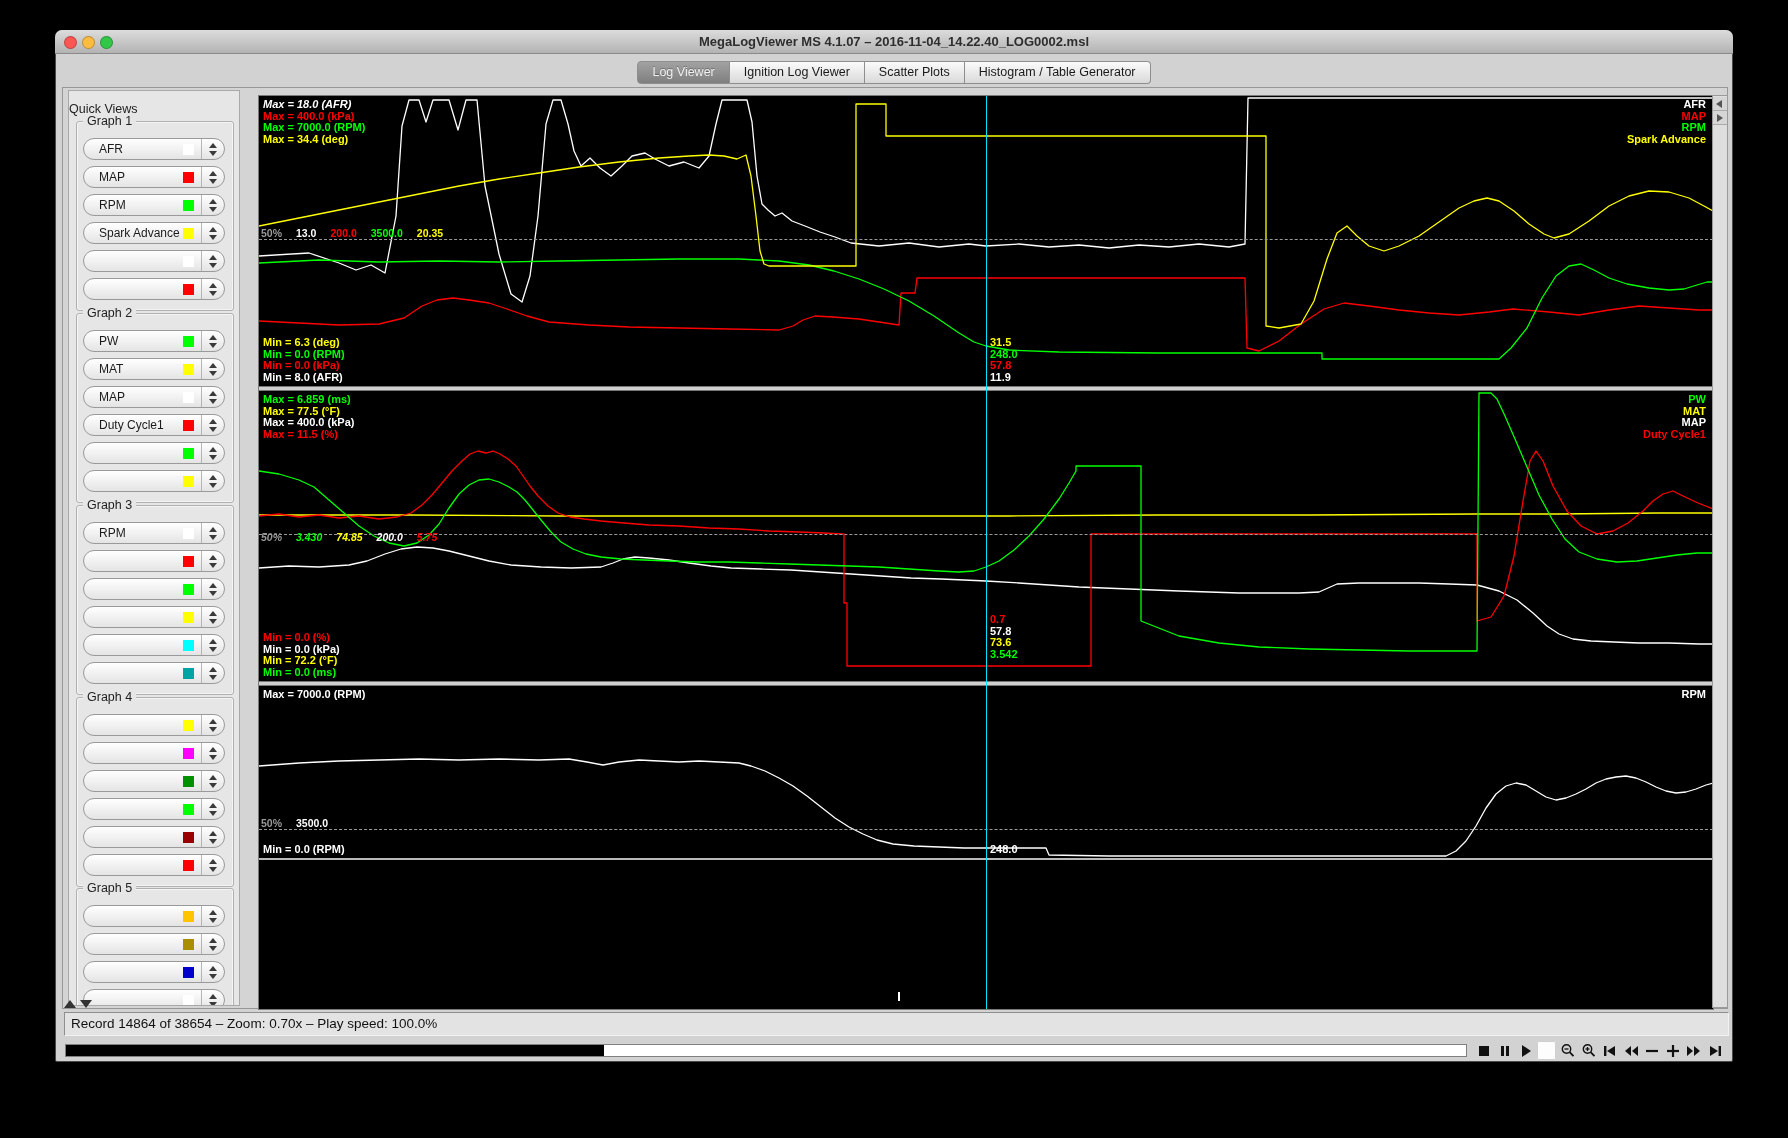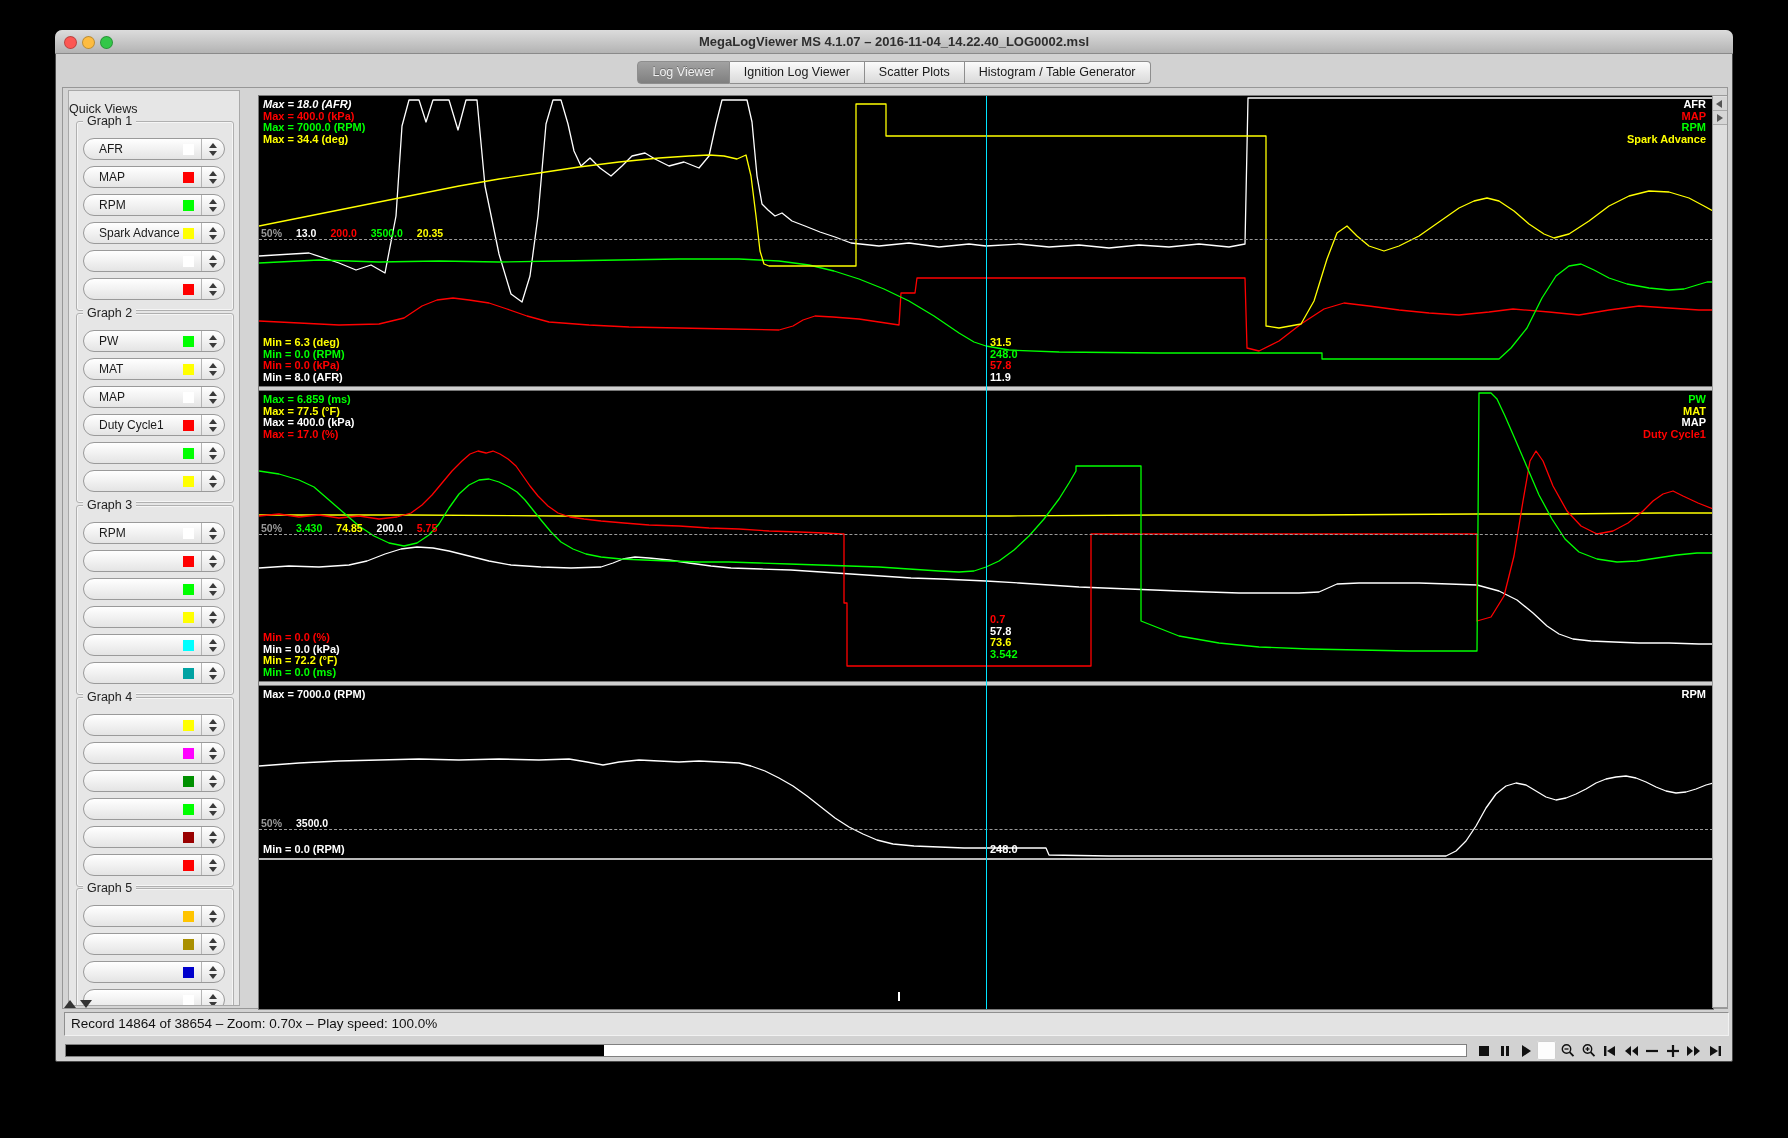--- a/index.html
+++ b/index.html
@@ -387,26 +387,26 @@
         </div>
       </div>
       <div class="panel" style="top: 295px; height: 290px;">
         <svg width="1454" height="290">
           <polyline points="0,124 150,124 300,125 450,125 600,125 750,125 900,124 1050,124 1218,123 1300,123 1400,122 1454,122" fill="none" stroke="#ffff00" stroke-width="1.3" stroke-linejoin="round"></polyline>
           <polyline points="0,177 30,175 60,176 90,174 108,170 126,163 142,158 158,156 174,157 190,160 210,165 230,170 252,174 282,176 312,177 342,176 354,172 364,168 376,166 390,167 410,169 430,172 452,175 472,177 502,178 532,179 562,181 592,183 622,185 652,187 682,188 705,189 727,190 760,192 790,194 820,196 845,197 870,198 895,199 920,200 950,201 980,202 1010,202 1040,202 1060,201 1078,193 1100,192 1130,192 1160,192 1190,193 1218,194 1240,200 1258,209 1274,222 1288,235 1300,243 1314,248 1332,250 1355,251 1380,252 1410,252 1440,253 1454,253" fill="none" stroke="#ffffff" stroke-width="1.3" stroke-linejoin="round"></polyline>
           <polyline points="0,125 20,123 40,126 60,124 80,127 100,125 120,128 138,126 152,122 163,114 173,104 183,92 193,80 203,70 211,63 219,60 227,62 234,60 241,63 249,68 257,75 264,85 271,95 279,105 289,115 299,122 311,126 325,128 342,130 365,132 390,134 420,135 450,137 480,138 510,140 540,141 565,142 583,143 585,143 585,212 588,212 588,275 700,275 800,275 832,275 832,143 900,143 1000,143 1100,143 1218,143 1218,230 1232,226 1245,205 1255,165 1264,110 1271,70 1277,60 1284,70 1294,95 1308,120 1322,135 1338,143 1354,140 1369,132 1384,120 1394,110 1404,103 1414,100 1424,105 1439,112 1454,118" fill="none" stroke="#ff0000" stroke-width="1.3" stroke-linejoin="round"></polyline>
           <polyline points="0,80 20,83 40,89 55,96 70,109 85,122 100,135 115,145 130,152 145,155 158,152 170,144 180,133 190,117 200,103 210,94 220,89 230,88 240,91 250,96 258,101 266,109 274,119 282,129 292,141 302,151 314,158 327,163 342,166 362,168 385,169 410,170 440,171 470,171 500,172 530,173 560,174 590,175 620,176 650,178 680,180 700,181 715,180 727,176 740,170 755,159 770,145 785,128 800,108 810,92 817,80 817,75 882,75 882,230 920,245 960,252 1000,256 1050,258 1100,259 1150,260 1218,260 1220,2 1232,2 1238,8 1246,25 1256,48 1268,76 1280,104 1293,128 1306,148 1320,161 1338,168 1358,171 1378,170 1398,167 1418,164 1438,162 1454,162" fill="none" stroke="#00ff00" stroke-width="1.3" stroke-linejoin="round"></polyline>
         </svg>
         <div class="midline" style="top: 143px;"></div>
-        <div class="midlabels" style="top: 131px;"><span style="color: rgb(153, 153, 153);">50%</span><span style="color: rgb(0, 255, 0);">3.430</span><span style="color: rgb(255, 255, 0);">74.85</span><span style="color: rgb(255, 255, 255);">200.0</span><span style="color: rgb(255, 0, 0);">5.75</span></div>
+        <div class="midlabels" style="top: 140px; font-style: italic;"><span style="color: rgb(153, 153, 153);">50%</span><span style="color: rgb(0, 255, 0);">3.430</span><span style="color: rgb(255, 255, 0);">74.85</span><span style="color: rgb(255, 255, 255);">200.0</span><span style="color: rgb(255, 0, 0);">5.75</span></div>
         <div class="stack" style="left: 4px; top: 3px;">
           <div style="color: rgb(0, 255, 0);">Max = 6.859 (ms)</div>
           <div style="color: rgb(255, 255, 0);">Max = 77.5 (°F)</div>
           <div style="color: rgb(255, 255, 255);">Max = 400.0 (kPa)</div>
-          <div style="color: rgb(255, 0, 0);">Max = 17.0 (%)</div>
+          <div style="color: rgb(255, 0, 0);">Max = 11.5 (%)</div>
         </div>
         <div class="stack" style="left: 4px; bottom: 3px; margin-top: 48px;">
           <div style="color: rgb(255, 0, 0);">Min = 0.0 (%)</div>
           <div style="color: rgb(255, 255, 255);">Min = 0.0 (kPa)</div>
           <div style="color: rgb(255, 255, 0);">Min = 72.2 (°F)</div>
           <div style="color: rgb(0, 255, 0);">Min = 0.0 (ms)</div>
         </div>
         <div class="stack right" style="right: 7px; top: 3px;">
           <div style="color: rgb(0, 255, 0);">PW</div>
           <div style="color: rgb(255, 255, 0);">MAT</div>

